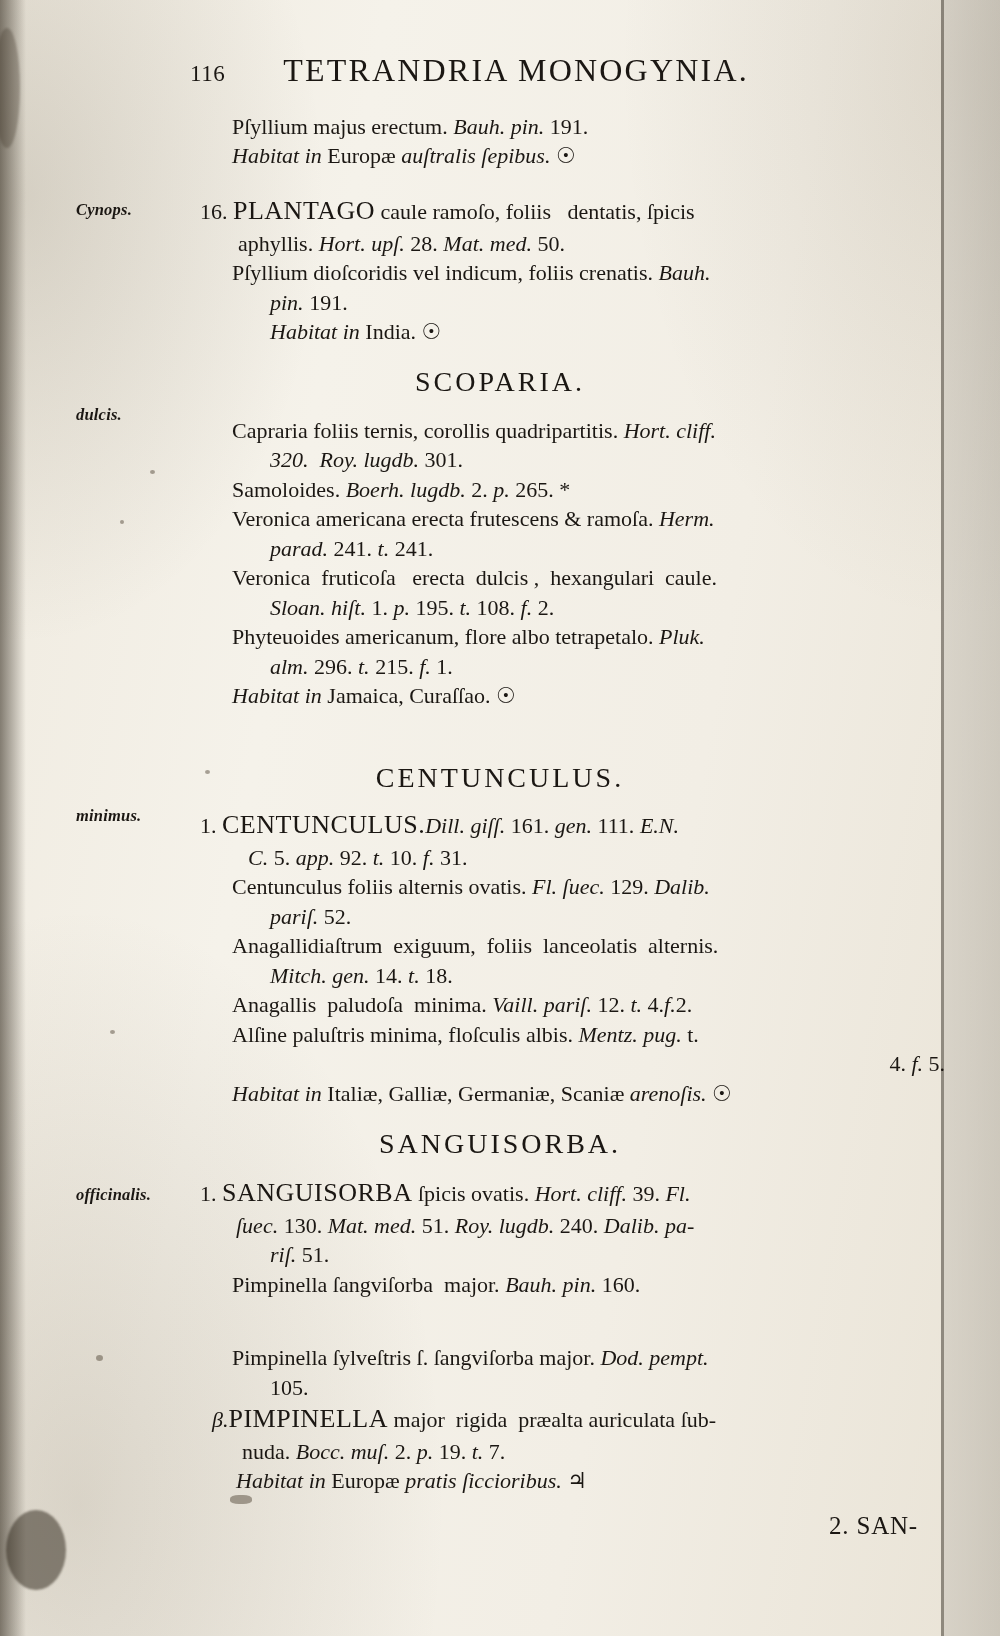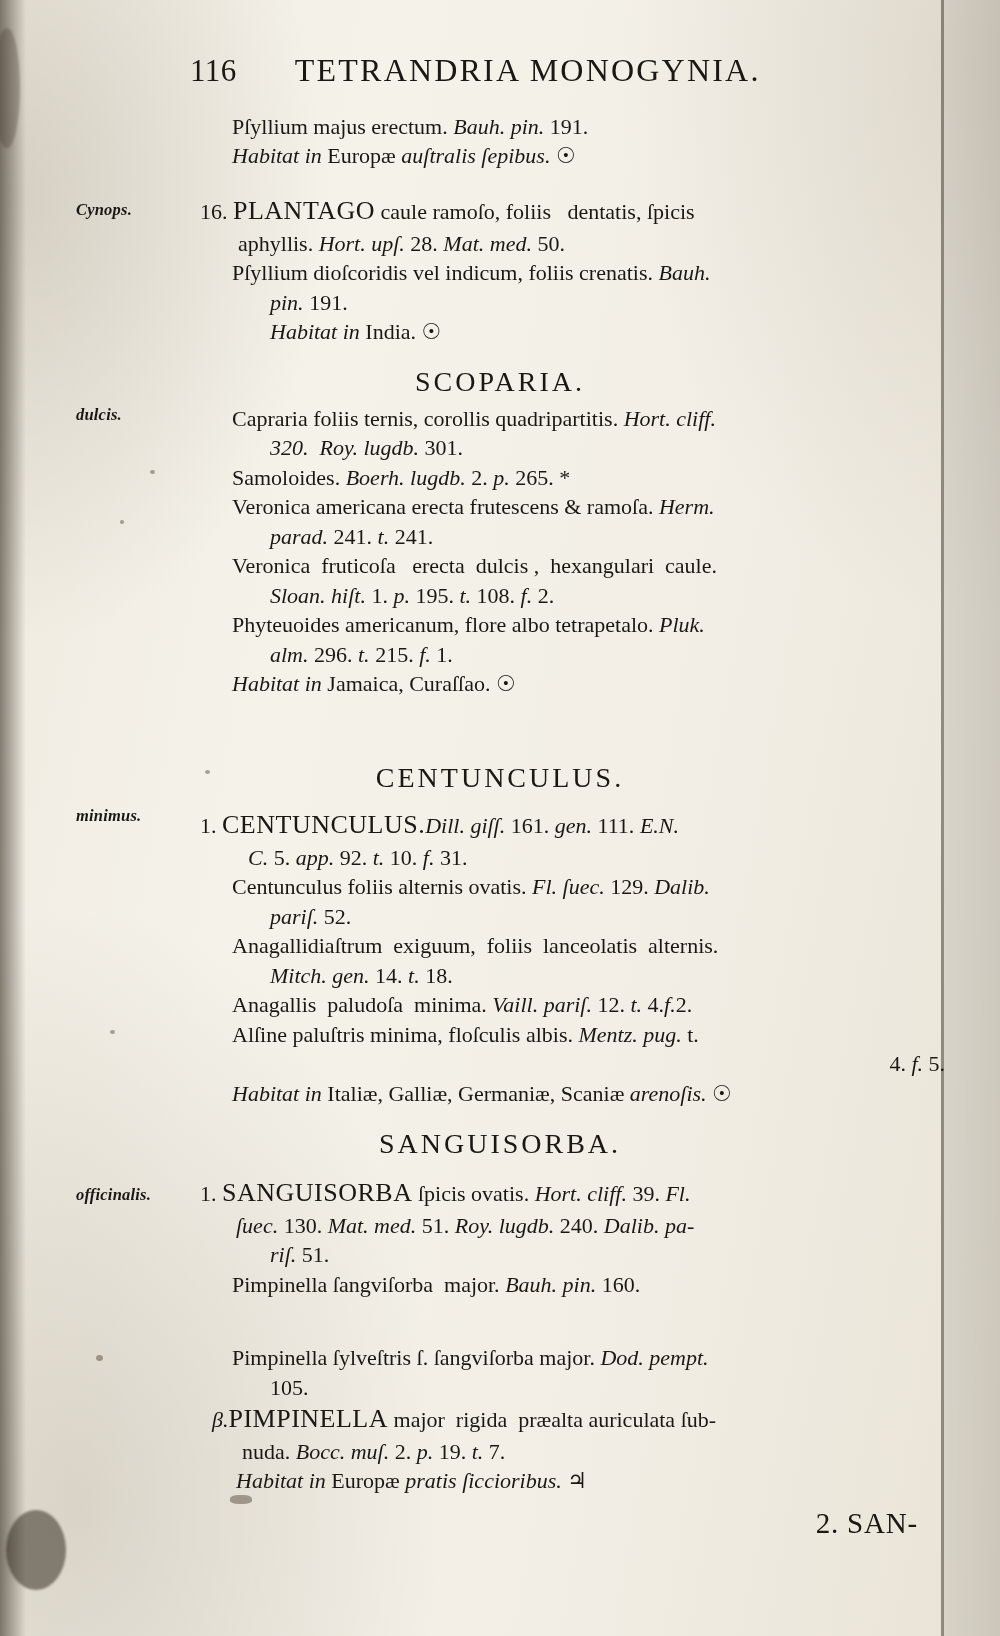--- a/index.html
+++ b/index.html
@@ -56,21 +56,21 @@
   
   .page-header {
     position: absolute;
     top: 52px;
     left: 190px;
     width: 700px;
     display: flex;
     align-items: baseline;
   }
   .folio {
-    font-size: 31px;
+    font-size: 23px;
     letter-spacing: 0.5px;
     margin-right: 58px;
   }
   .running-title {
     font-size: 32px;
     letter-spacing: 2.2px;
   }
 
   
   .block {
@@ -100,21 +100,21 @@
     left: 0;
     text-align: center;
     font-size: 28px;
     letter-spacing: 3px;
   }
   .big { font-size: 26px; letter-spacing: 0.5px; }
   .foot {
     position: absolute;
     right: 82px;
     bottom: 96px;
-    font-size: 29px;
+    font-size: 25px;
     letter-spacing: 0.8px;
   }
   .speck {
     position: absolute;
     background: rgba(70,60,45,0.45);
     border-radius: 50%;
   }
 </style>
 </head>
 <body>
@@ -152,21 +152,21 @@
     <div class="line" style="padding-left:32px;"><span>Pſyllium dioſcoridis vel indicum, foliis crenatis. </span><span class="it">Bauh.</span></div>
     <div class="line" style="padding-left:70px;"><span class="it">pin. </span><span>191.</span></div>
     <div class="line" style="padding-left:70px;"><span class="it">Habitat in </span><span>India. </span><span>☉</span></div>
   </div>
 
   <div class="sec-title" style="top:366px;">SCOPARIA.</div>
 
   <div class="margin-note" style="top:405px;">dulcis.</div>
   <div class="block" style="top:404px; left:200px; width:740px;">
 
-    <div class="line" style="padding-left:32px;"><span>Capraria foliis ternis, corollis quadripartitis. </span><span class="it">Hort. cliff.</span></div>
+    <div class="line" style="padding-left:32px;margin-top:12px;"><span>Capraria foliis ternis, corollis quadripartitis. </span><span class="it">Hort. cliff.</span></div>
     <div class="line" style="padding-left:70px;"><span class="it">320.  Roy. lugdb. </span><span>301.</span></div>
 
     <div class="line" style="padding-left:32px;"><span>Samoloides. </span><span class="it">Boerh. lugdb. </span><span>2. </span><span class="it">p. </span><span>265. *</span></div>
 
     <div class="line" style="padding-left:32px;"><span>Veronica americana erecta frutescens &amp; ramoſa. </span><span class="it">Herm.</span></div>
     <div class="line" style="padding-left:70px;"><span class="it">parad. </span><span>241. </span><span class="it">t. </span><span>241.</span></div>
 
     <div class="line" style="padding-left:32px;"><span>Veronica  fruticoſa   erecta  dulcis ,  hexangulari  caule.</span></div>
     <div class="line" style="padding-left:70px;"><span class="it">Sloan. hiſt. </span><span>1. </span><span class="it">p. </span><span>195. </span><span class="it">t. </span><span>108. </span><span class="it">f. </span><span>2.</span></div>
 

